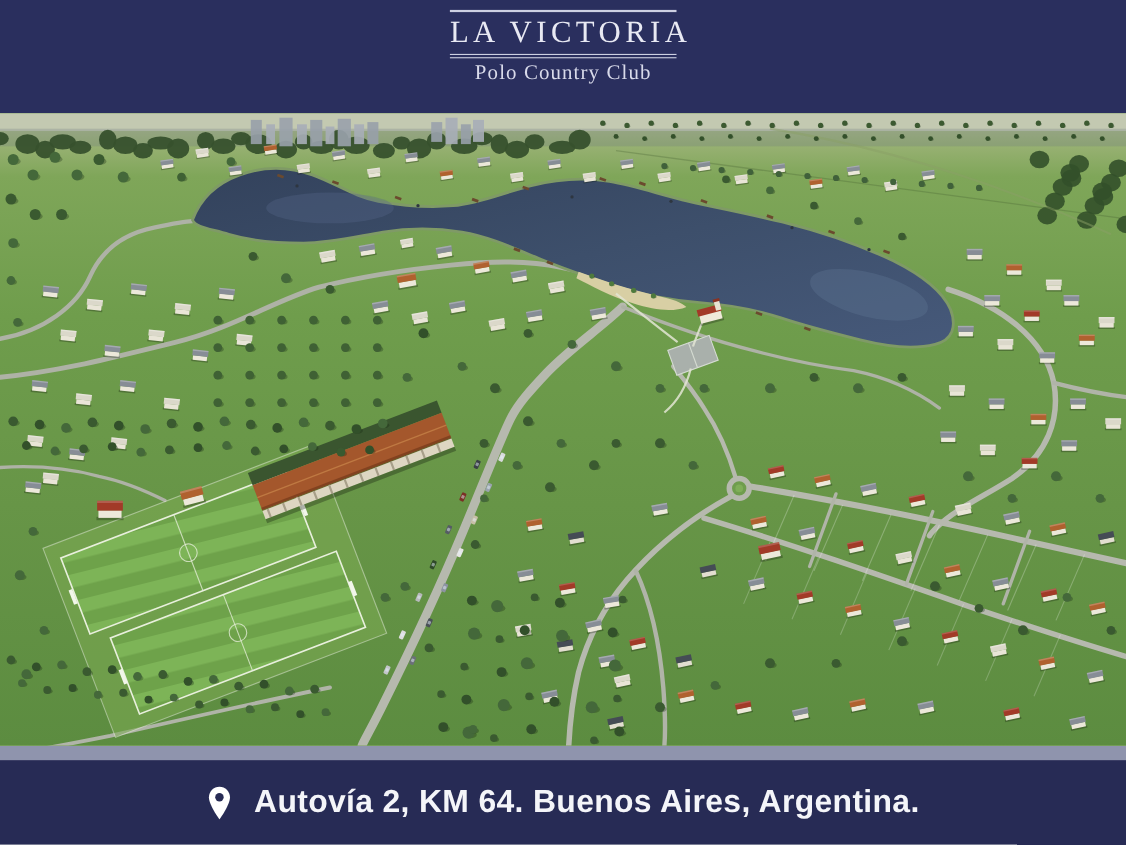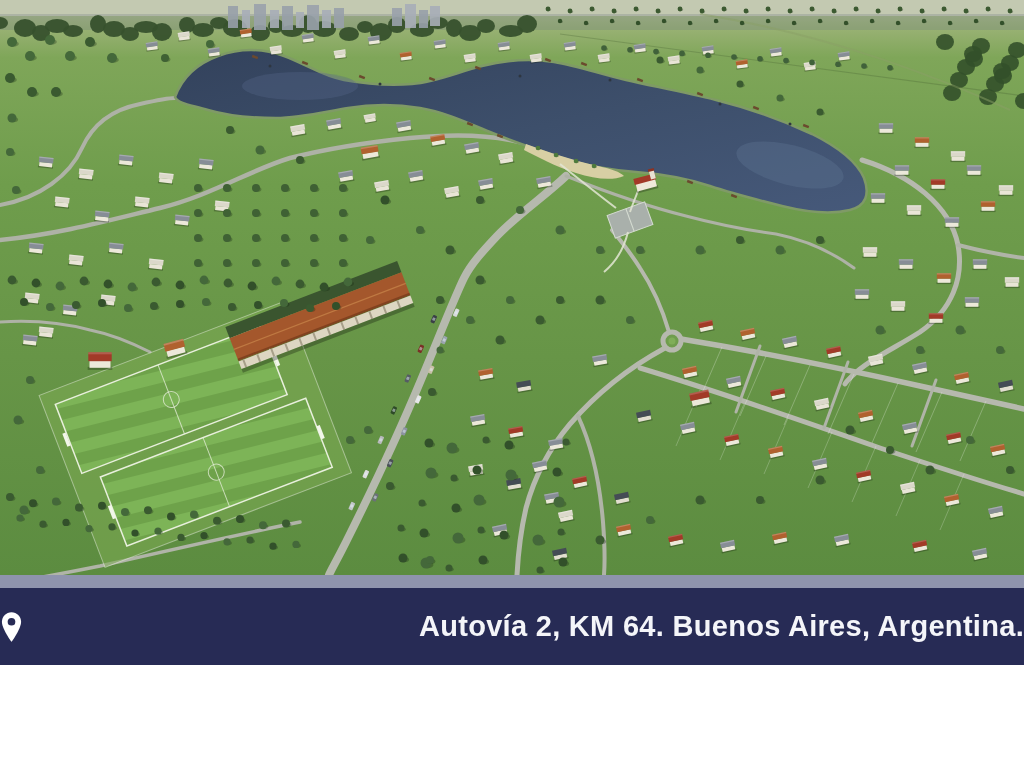--- a/index.html
+++ b/index.html
@@ -19,29 +19,37 @@
   .brand-title{font-family:"Liberation Serif",serif;font-weight:400;
     font-size:28px;letter-spacing:4px;line-height:1.18;margin-top:2px;white-space:nowrap}
   .brand-subtitle{font-family:"Liberation Serif",serif;font-size:19px;
     letter-spacing:1px;color:var(--subtitle-text,#d8daea);margin-top:3px;white-space:nowrap}
   
   .aerial{height:575px;position:relative;background:#6f9d4d;overflow:hidden}
   .aerial svg{display:block;width:100%;height:100%}
   
   .sep{height:13px;background:var(--separator,#8f94ad)}
   .footer-band{height:77px;background:var(--footer-navy,#272b55);display:flex;
-    align-items:center;justify-content:space-between;gap:20px}
+    align-items:center;justify-content:center;gap:20px}
   .pin{display:flex;align-items:center}
   .addr{color:var(--address-text,#f4f5f9);font-size:29px;font-weight:bold;letter-spacing:.3px}
 </style>
 </head>
 <body>
 
 <div class="page">
 
+  <header class="brand-band">
+    <div class="logo">
+      <div class="rule"></div>
+      <div class="brand-title">LA VICTORIA</div>
+      <div class="rule dbl"></div>
+      <div class="brand-subtitle">Polo Country Club</div>
+    </div>
+  </header>
 
   <div class="aerial">
     <svg viewBox="0 0 1024 575" preserveAspectRatio="none">
       <defs>
         <linearGradient id="grass" x1="0" y1="0" x2="0" y2="1">
           <stop offset="0" stop-color="#b4bd9c"></stop>
             <stop offset=".04" stop-color="#9db378"></stop>
           <stop offset=".10" stop-color="#7fa659"></stop>
             <stop offset=".32" stop-color="#6f9d4c"></stop>
           <stop offset=".62" stop-color="#679547"></stop>

